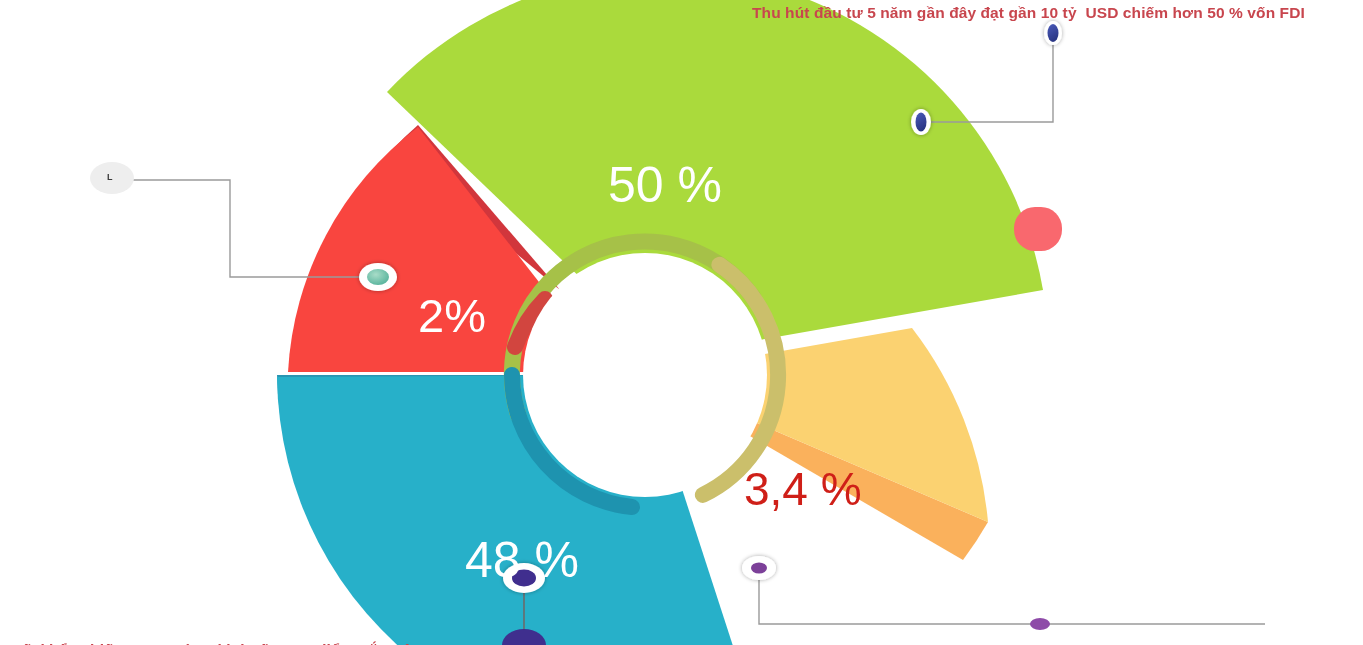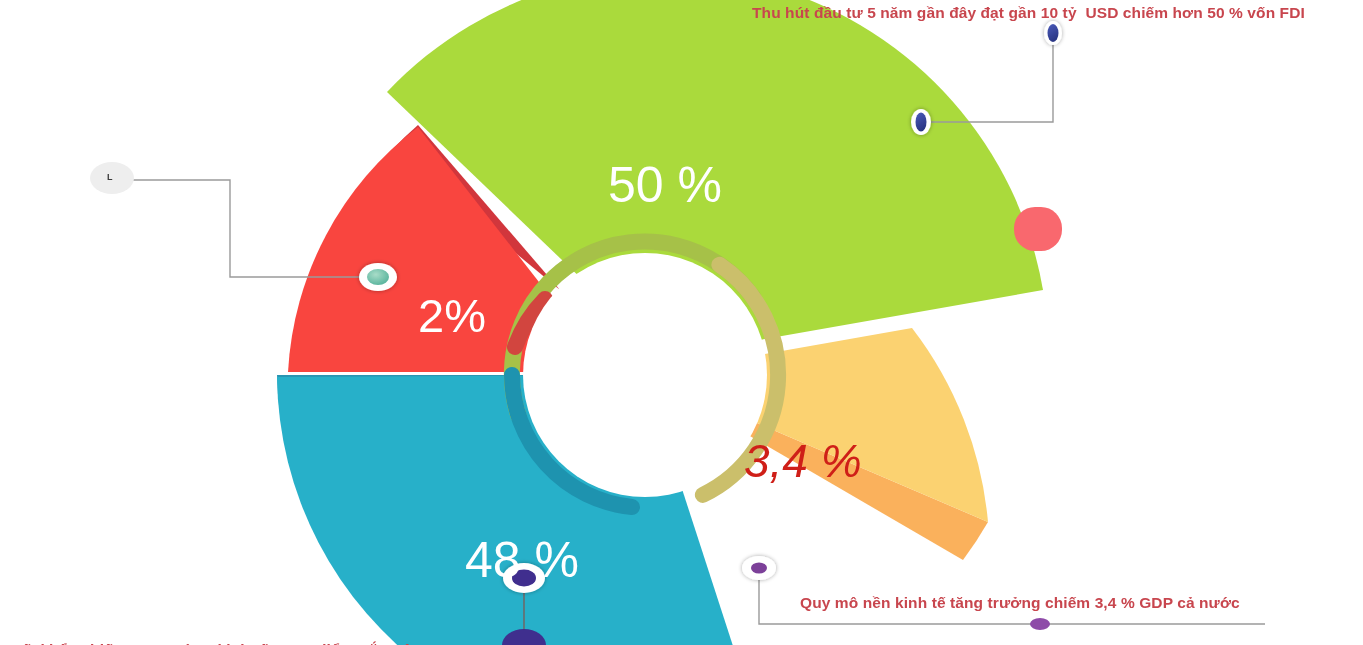--- a/index.html
+++ b/index.html
@@ -39,21 +39,21 @@
     font-family: "Liberation Sans", sans-serif;
     font-weight: normal;
     white-space: pre;
   }
   .pct-white { color: #ffffff; }
   .pct-red   { color: #cf1f18; }
 
   #pct-green { left: 608px; top: 156px; font-size: 50px; }
   #pct-red   { left: 418px; top: 288px; font-size: 47px; }
   #pct-teal  { left: 465px; top: 508px; font-size: 50px; margin-top: 23px; }
-  #pct-yellow{ left: 744px; top: 434px; font-size: 46px; font-style: italic; }
+  #pct-yellow{ left: 744px; top: 462px; font-size: 46px; }
 
   .marker-letter {
     position: absolute;
     font-family: "Liberation Sans", sans-serif;
     font-size: 9px;
     font-weight: bold;
     color: #3a3a3a;
     left: 107px; top: 172px;
   }
 </style>
@@ -199,17 +199,16 @@
   <div class="pct pct-red" id="pct-yellow">3,4 %</div>
 
   <div class="callout" id="callout-fdi">Thu hút đầu tư 5 năm gần đây đạt gần 10 tỷ  USD chiếm hơn 50 % vốn FDI</div>
 
 
   <div class="callout" id="callout-export">
     <div>Xuất khẩu chiếm 48 %  vùng kinh tế trọng điểm Bắc Bộ</div>
     
   </div>
 
-  <div class="callout" id="callout-gdp">Quy mô nền kinh tế tăng trưởng chiếm 3,4 % GDP cả nước</div>
 
   <div class="marker-letter">L</div>
 
 </div>
 
 </body></html>

